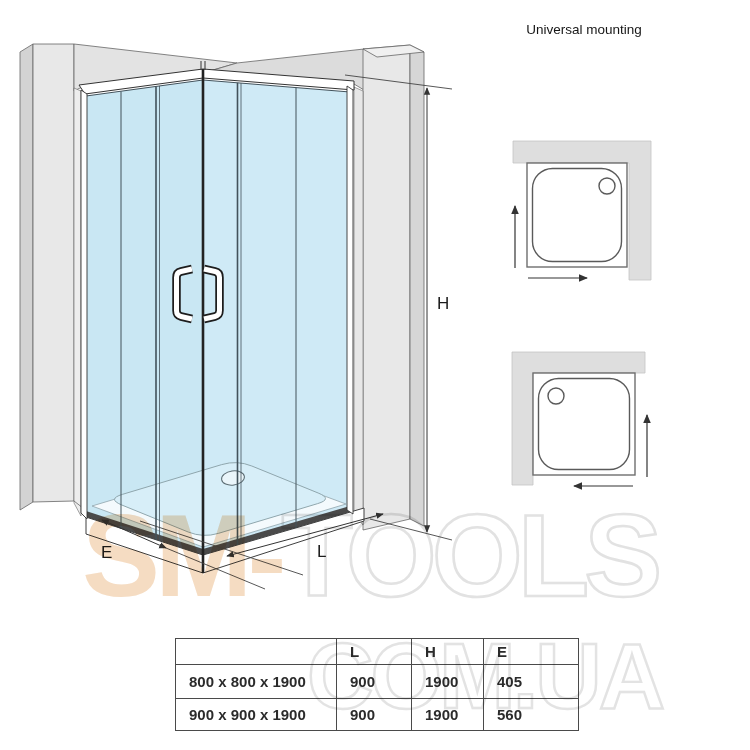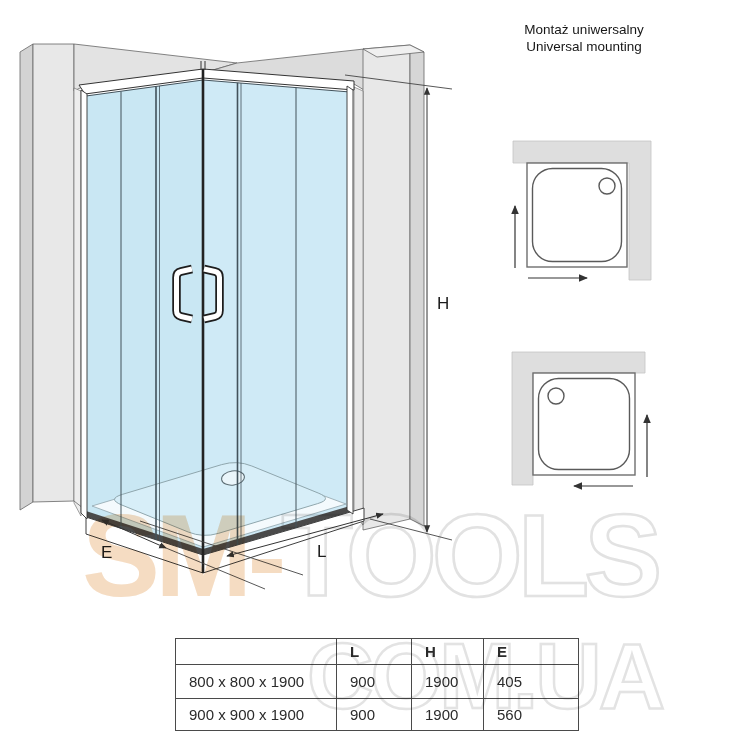--- a/index.html
+++ b/index.html
@@ -5,21 +5,21 @@
   html,body{margin:0;padding:0;background:#fff;}
   .canvas{position:relative;width:750px;height:750px;background:#fff;overflow:hidden;
           font-family:"Liberation Sans",sans-serif;}
   #drawing{position:absolute;left:0;top:0;z-index:1;}
   #watermark{position:absolute;left:0;top:0;z-index:3;pointer-events:none;mix-blend-mode:multiply;}
   .title-block{position:absolute;left:459px;top:22px;width:250px;z-index:2;
                text-align:center;font-size:13.5px;line-height:16.5px;color:#161616;}
   .spec-table{position:absolute;left:175px;top:638px;z-index:2;border-collapse:collapse;
               table-layout:fixed;width:403px;font-size:15px;color:#2b2b2b;background:transparent;}
   .spec-table th,.spec-table td{border:1.2px solid #4a4a4a;padding:0 0 0 13px;text-align:left;
-              font-weight:normal;background:transparent;white-space:nowrap;overflow:hidden;}
+              font-weight:bold;background:transparent;white-space:nowrap;overflow:hidden;}
   .spec-table thead th{font-weight:bold;height:25px;}
   .spec-table tbody tr:nth-child(1) td{height:33px;}
   .spec-table tbody tr:nth-child(2) td{height:31px;margin-top:28px;}
 </style>
 </head>
 <body>
 
 <div class="canvas">
 
   <svg id="drawing" width="750" height="750" viewBox="0 0 750 750">
@@ -118,21 +118,20 @@
       <path d="M512,352 H645 V373 H533 V485 H512 Z" fill="#dedede" stroke="#c4c4c4" stroke-width="0.8"></path>
       <rect x="533" y="373" width="102" height="102" fill="#fff" stroke="#6e6e6e" stroke-width="1.4"></rect>
       <rect x="538.5" y="378.5" width="91" height="91" rx="20" fill="#fff" stroke="#5a5a5a" stroke-width="1.4"></rect>
       <circle cx="556" cy="396" r="8" fill="#fff" stroke="#5a5a5a" stroke-width="1.4"></circle>
       <line x1="647" y1="477" x2="647" y2="415" stroke="#333" stroke-width="1.2" marker-end="url(#arw)"></line>
       <line x1="633" y1="486" x2="574" y2="486" stroke="#333" stroke-width="1.2" marker-end="url(#arw)"></line>
     </g>
   </svg>
 
   <div class="title-block">
-    <div>Montaż uniwersalny</div>
     <div>Universal mounting</div>
   </div>
 
   <table class="spec-table">
     <colgroup>
         <col style="width:161px">
         <col style="width:75px">
         <col style="width:72px">
         <col style="width:95px">
       </colgroup>

